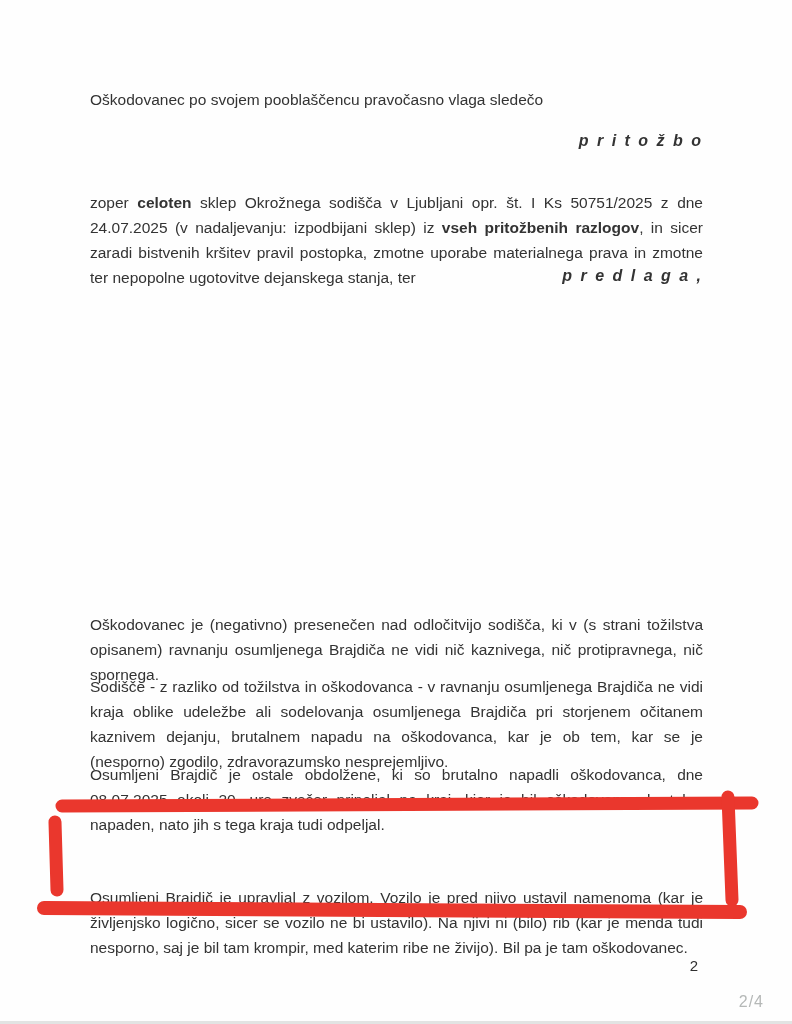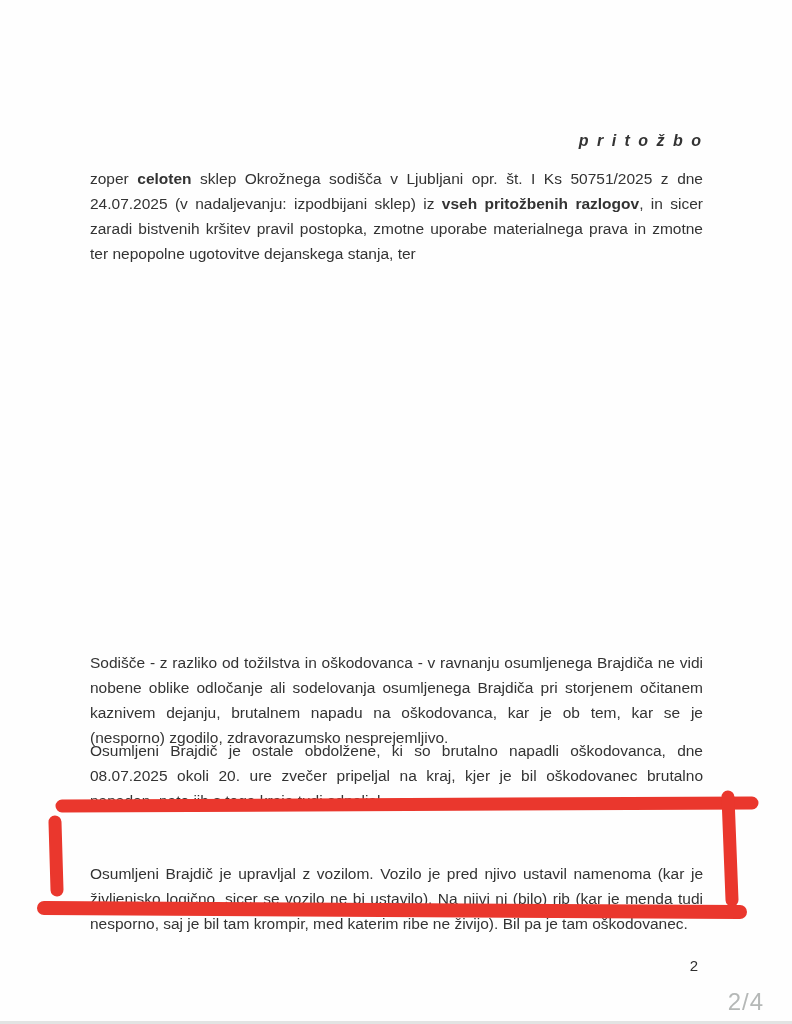--- a/index.html
+++ b/index.html
@@ -13,42 +13,42 @@
     font-size: 15.5px;
     line-height: 25px;
     color: #333333;
   }
   .blk {
     position: absolute;
     left: 90px;
     width: 613px;
     margin: 0;
   }
-  .j { text-align: justify; }
+  .j { text-align: justify; margin-top: 24px; }
   .heading {
     text-align: right;
     font-weight: bold;
     font-style: italic;
     letter-spacing: 2px;
     font-size: 16px;
   }
   .b { font-weight: bold; }
   .u { text-decoration: underline; }
   .pagenum {
     position: absolute;
     top: 953px;
     right: 94px;
     font-size: 15px;
     color: #2f2f2f;
   }
   .pager {
     position: absolute;
     top: 988px;
     right: 28px;
-    font-size: 24px;
+    font-size: 16px;
     line-height: 28px;
     letter-spacing: 1px;
     color: #b5b8b7;
   }
   .annotation-overlay {
     position: absolute;
     left: 0; top: 0;
     width: 792px; height: 1024px;
     pointer-events: none;
   }
@@ -57,33 +57,36 @@
     left: 0; right: 0; bottom: 0;
     height: 3px;
     background: #e2e4e3;
   }
 </style>
 </head>
 <body>
 
 <div class="page">
 
+  <p class="blk" style="top:87px">Oškodovanec po svojem pooblaščencu pravočasno vlaga sledečo</p>
 
   <p class="blk heading" style="top:128px">p r i t o ž b o</p>
 
   <p class="blk j" style="top:166px"><span>zoper </span><span class="b">celoten</span><span> sklep Okrožnega sodišča v Ljubljani opr. št. I Ks 50751/2025 z dne 24.07.2025 (v nadaljevanju: izpodbijani sklep) iz </span><span class="b">vseh pritožbenih razlogov</span><span>, in sicer zaradi bistvenih kršitev pravil postopka, zmotne uporabe materialnega prava in zmotne ter nepopolne ugotovitve dejanskega stanja, ter</span></p>
+
+  <p class="blk heading" style="top:263px">p r e d l a g a ,</p>
 
 
 
 
 
 
+  <p class="blk j" style="top:588px">Oškodovanec je (negativno) presenečen nad odločitvijo sodišča, ki v (s strani tožilstva opisanem) ravnanju osumljenega Brajdiča ne vidi nič kaznivega, nič protipravnega, nič spornega.</p>
 
-
-  <p class="blk j" style="top:650px">Sodišče - z razliko od tožilstva in oškodovanca - v ravnanju osumljenega Brajdiča ne vidi nobene oblike odločanje ali sodelovanja osumljenega Brajdiča pri storjenem očitanem kaznivem dejanju, brutalnem napadu na oškodovanca, kar je ob tem, kar se je (nesporno) zgodilo, zdravorazumsko nesprejemljivo.</p>
+  <p class="blk j" style="top:650px">Sodišče - z razliko od tožilstva in oškodovanca - v ravnanju osumljenega Brajdiča ne vidi kraja oblike udeležbe ali sodelovanja osumljenega Brajdiča pri storjenem očitanem kaznivem dejanju, brutalnem napadu na oškodovanca, kar je ob tem, kar se je (nesporno) zgodilo, zdravorazumsko nesprejemljivo.</p>
 
   <p class="blk j" style="top:738px">Osumljeni Brajdič je ostale obdolžene, ki so brutalno napadli oškodovanca, dne 08.07.2025 okoli 20. ure zvečer pripeljal na kraj, kjer je bil oškodovanec brutalno napaden, nato jih s tega kraja tudi odpeljal.</p>
 
   <p class="blk j" style="top:861px">Osumljeni Brajdič je upravljal z vozilom. Vozilo je pred njivo ustavil namenoma (kar je življenjsko logično, sicer se vozilo ne bi ustavilo). Na njivi ni (bilo) rib (kar je menda tudi nesporno, saj je bil tam krompir, med katerim ribe ne živijo). Bil pa je tam oškodovanec.</p>
 
   <svg class="annotation-overlay" viewBox="0 0 792 1024">
     <line x1="62" y1="806" x2="752" y2="803" stroke-width="13" stroke-linecap="round" stroke="#ea372d"></line>
     <line x1="728" y1="797" x2="732" y2="900" stroke-width="13" stroke-linecap="round" stroke="#ea372d"></line>
     <line x1="55" y1="822" x2="57" y2="890" stroke-width="13" stroke-linecap="round" stroke="#ea372d"></line>
     <line x1="44" y1="908" x2="740" y2="912" stroke-width="14" stroke-linecap="round" stroke="#ea372d"></line>

